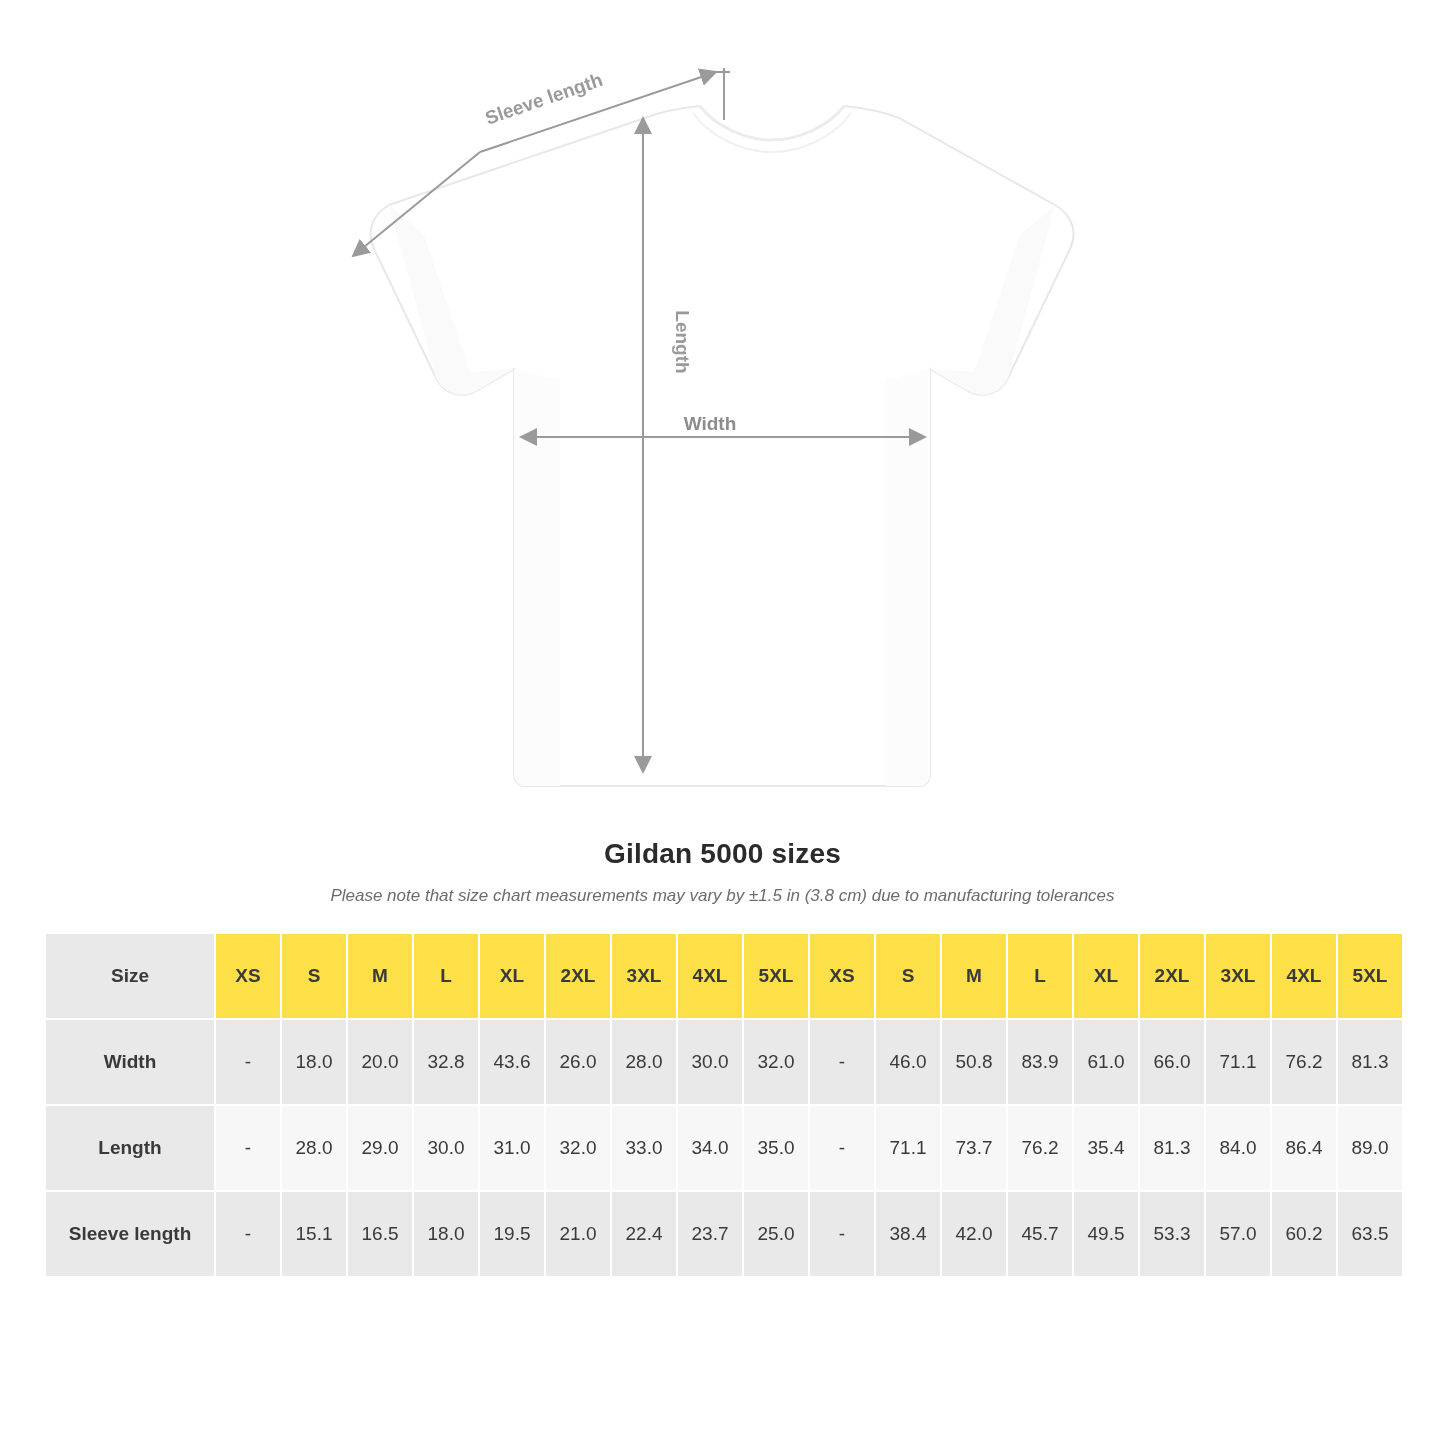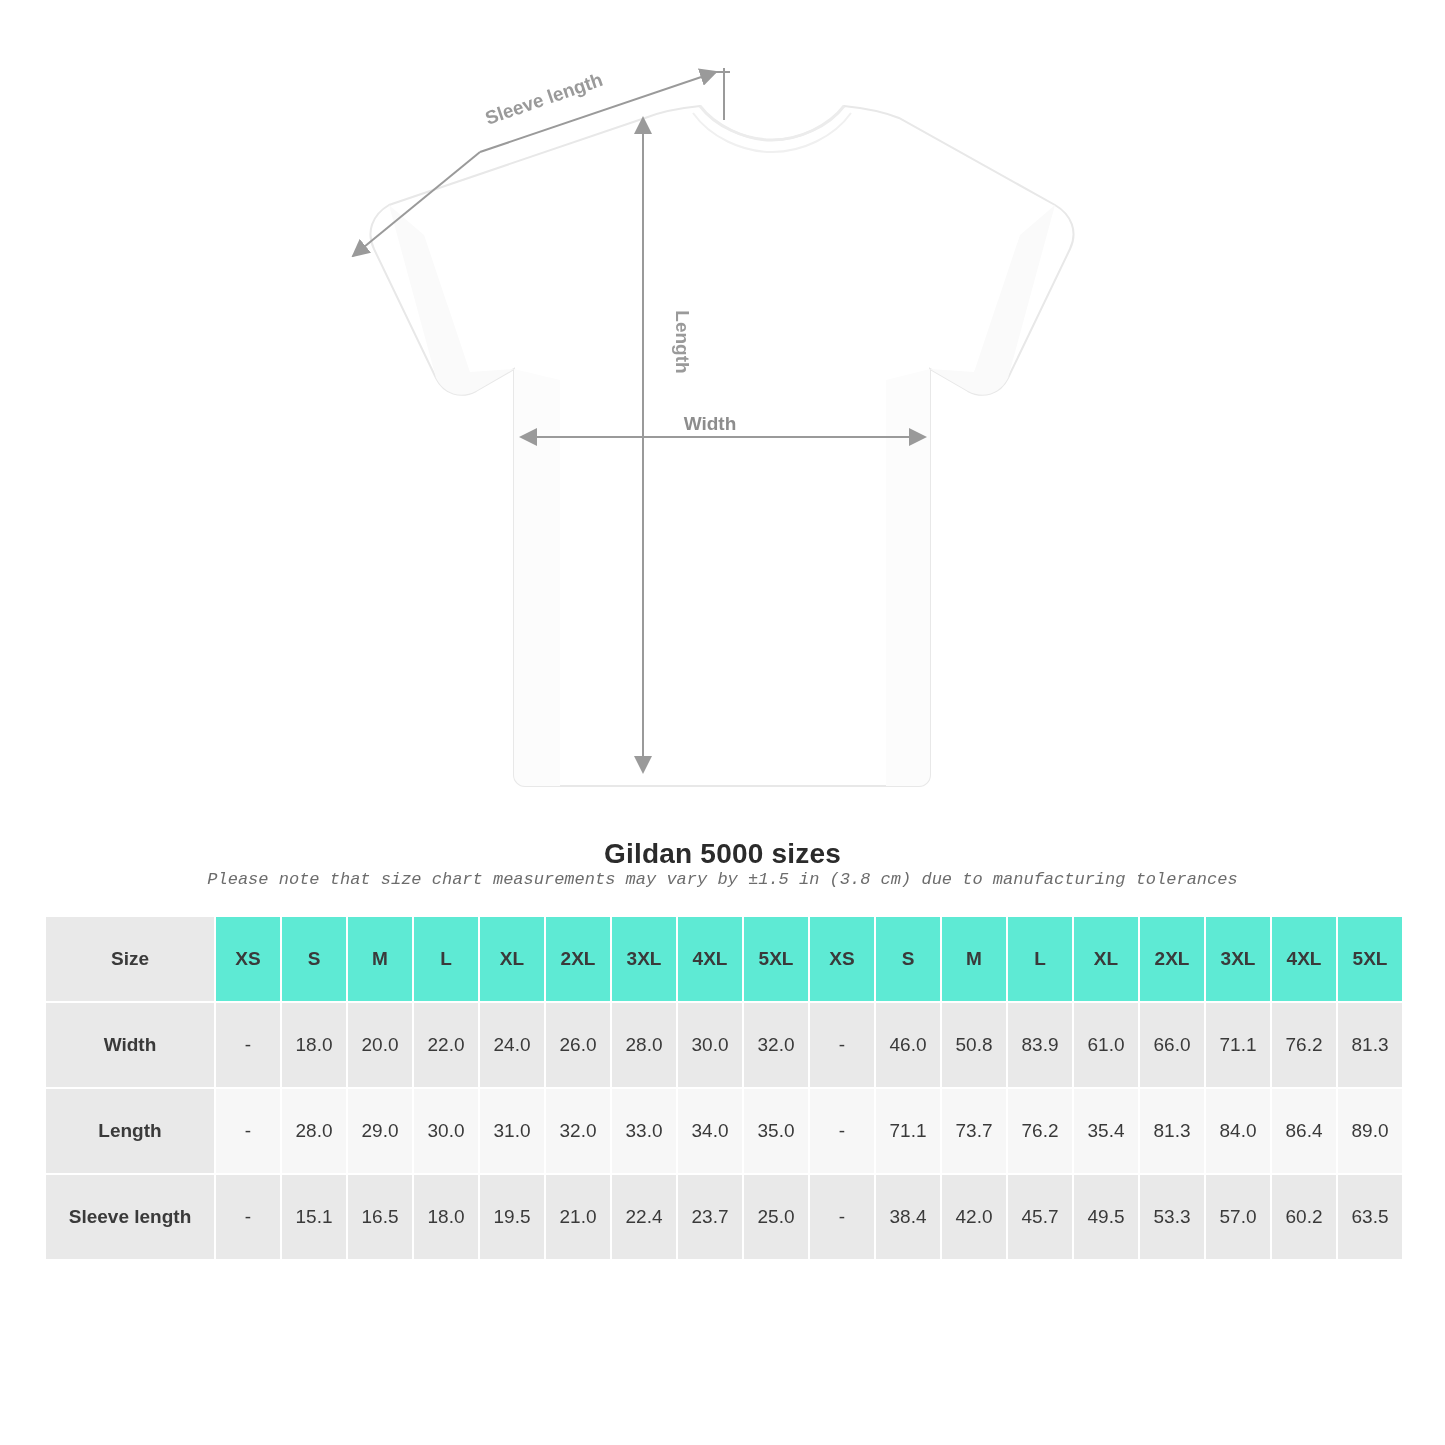--- a/index.html
+++ b/index.html
@@ -39,21 +39,21 @@
   .chart-title {
     font-size: 28px;
     font-weight: bold;
     color: #2b2b2b;
     letter-spacing: 0.2px;
   }
   .chart-note {
     font-size: 17px;
     font-style: italic;
     color: #6c6c6c;
-    font-family: Liberation Mono, monospace;
+    margin-top: 16px;
   }
 
   
   .table-wrap {
     margin: 26px 44px 0 44px;
   }
   table.size-table {
     border-collapse: collapse;
     width: 1357px;
     table-layout: fixed;
@@ -81,21 +81,21 @@
   .unitsys .us-unit {
     font-size: 17px;
     font-style: italic;
     color: #6e6e6e;
     margin-top: 8px;
   }
   .corner {
     background: #e9e9e9;
   }
   .hdr-row td {
-    background: #5eead4;
+    background: #fde047;
     font-size: 20px;
     font-weight: bold;
     color: #3a3a3a;
   }
   .hdr-row td.rowlabelhdr {
     background: #e9e9e9;
     text-align: center;
   }
   .row-label {
     background: #e9e9e9;
@@ -231,22 +231,22 @@
           <td>3XL</td>
           <td>4XL</td>
           <td>5XL</td>
         </tr>
 
         <tr class="shade">
           <td class="row-label">Width</td>
           <td class="cell">-</td>
           <td class="cell">18.0</td>
           <td class="cell">20.0</td>
-          <td class="cell">22.0</td>
-          <td class="cell">24.0</td>
+          <td class="cell">32.8</td>
+          <td class="cell">43.6</td>
           <td class="cell">26.0</td>
           <td class="cell">28.0</td>
           <td class="cell">30.0</td>
           <td class="cell">32.0</td>
           <td class="cell">-</td>
           <td class="cell">46.0</td>
           <td class="cell">50.8</td>
           <td class="cell">83.9</td>
           <td class="cell">61.0</td>
           <td class="cell">66.0</td>

